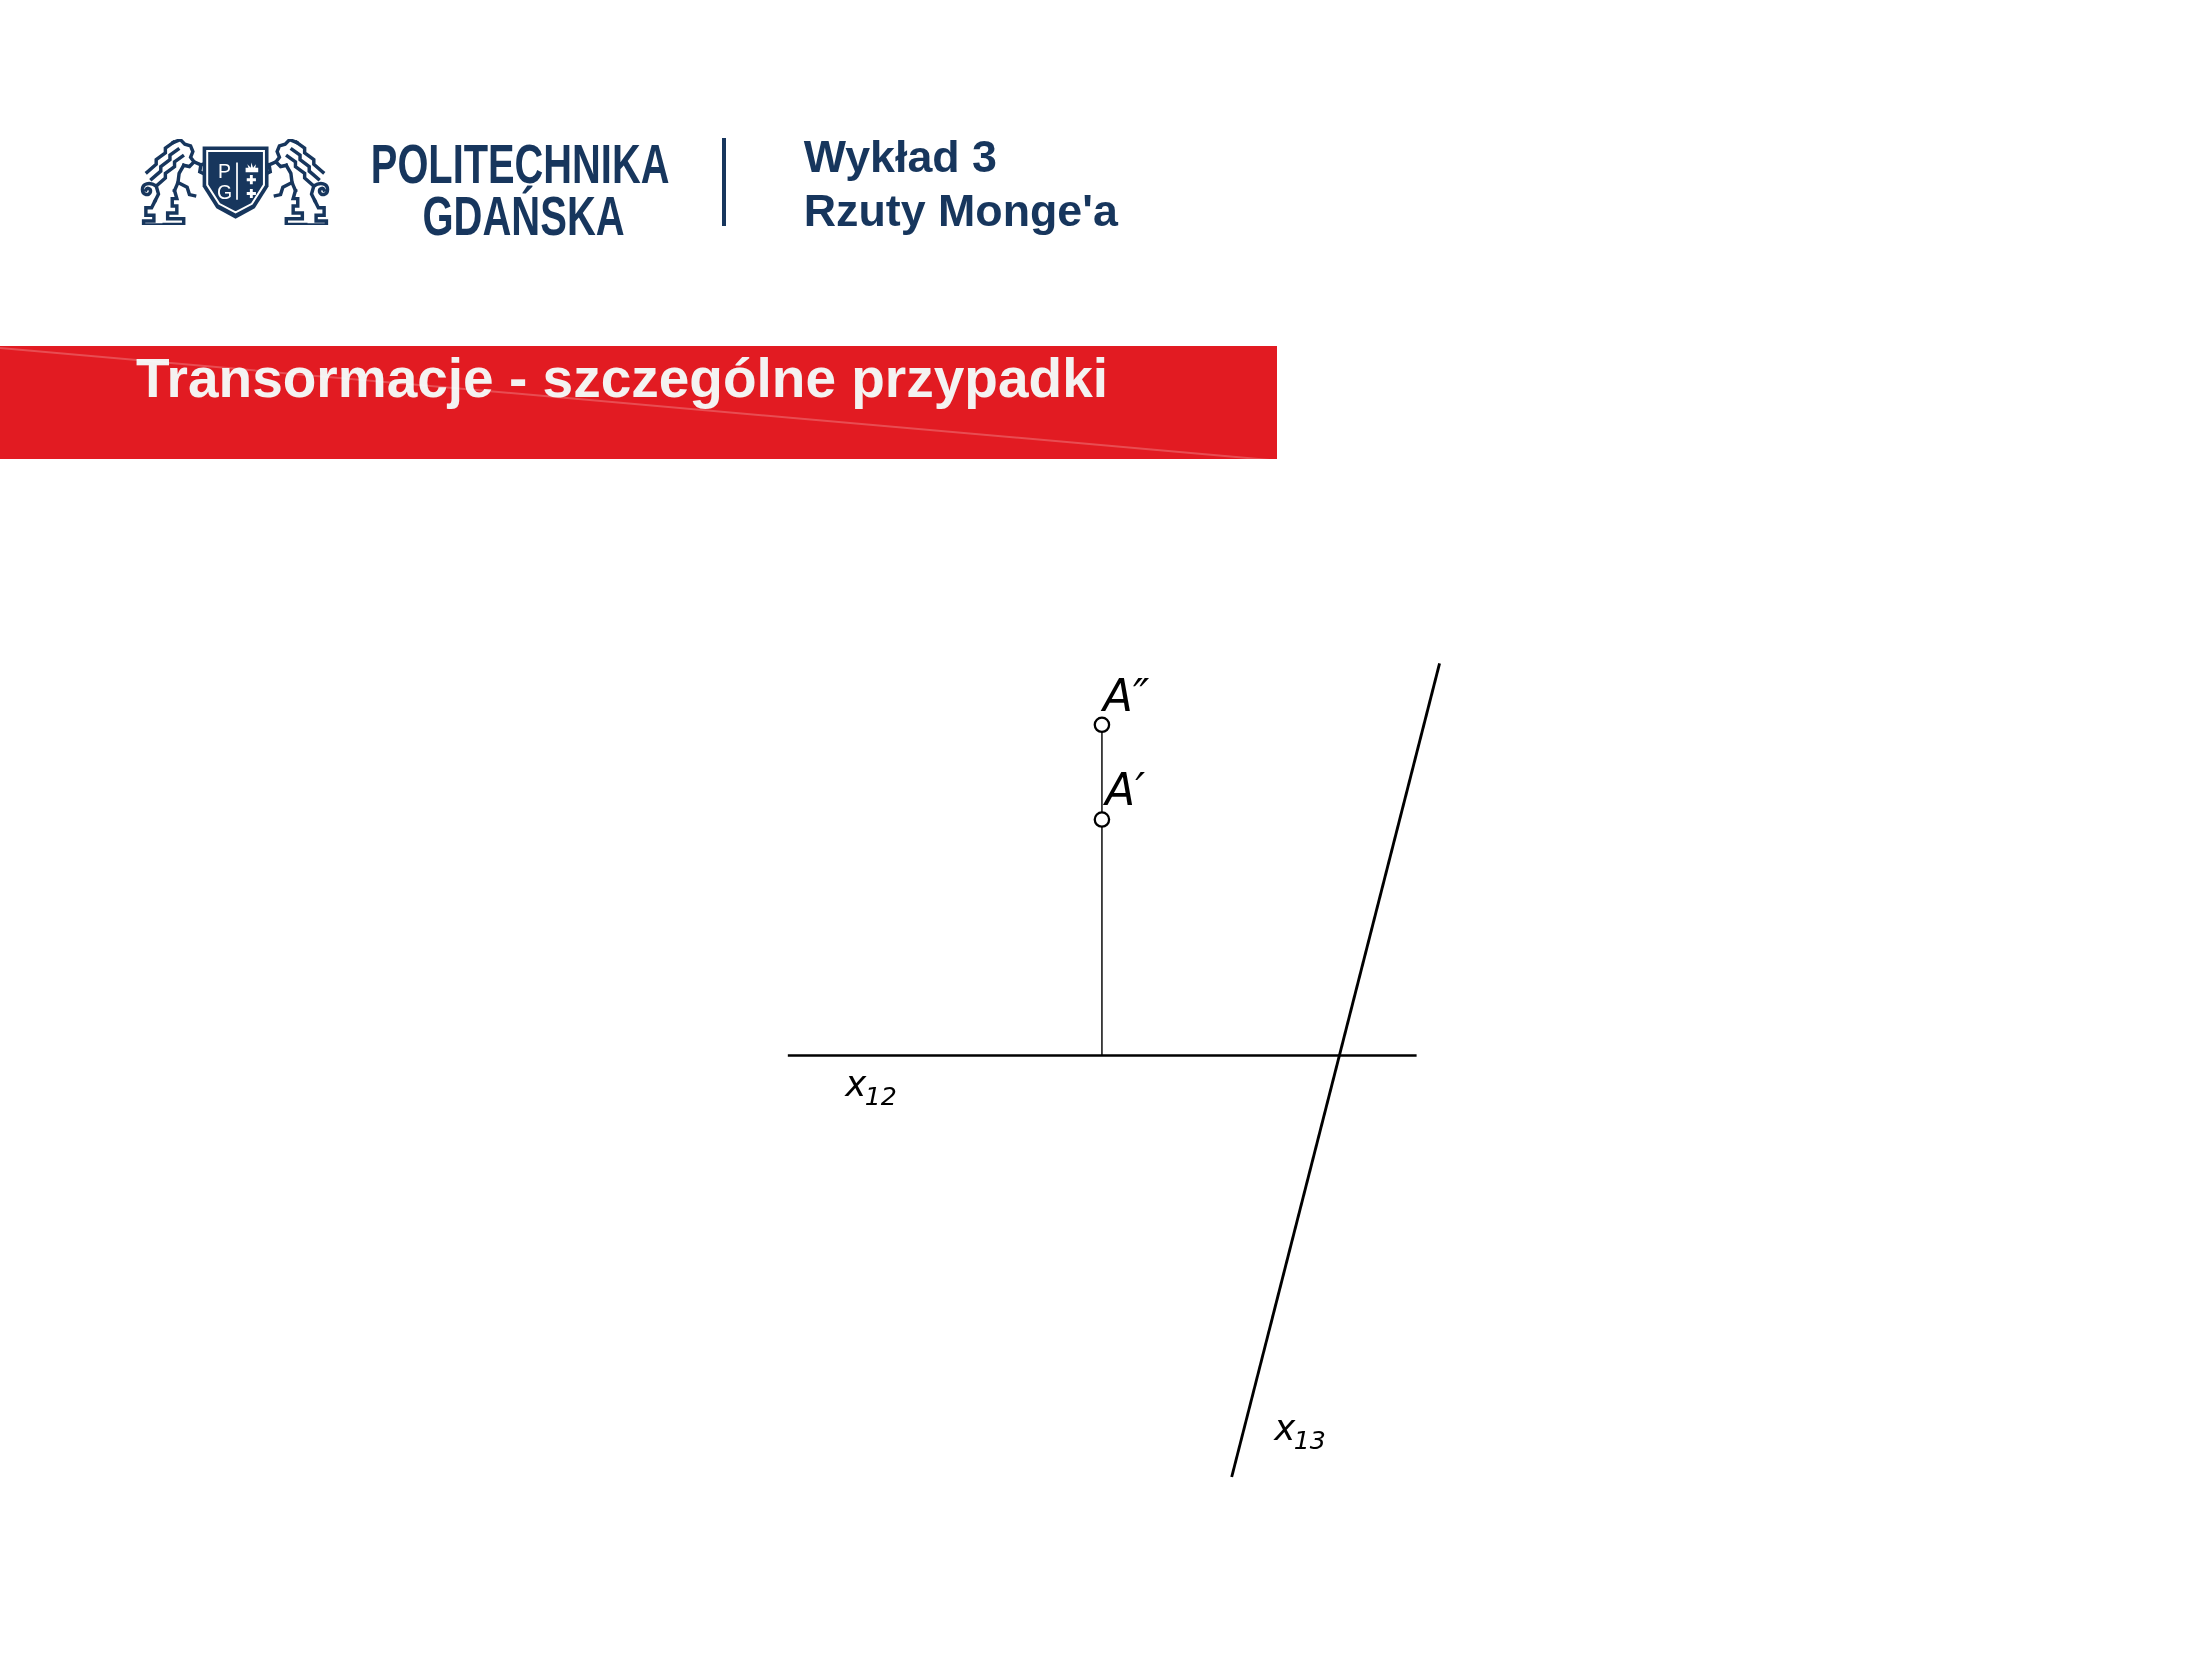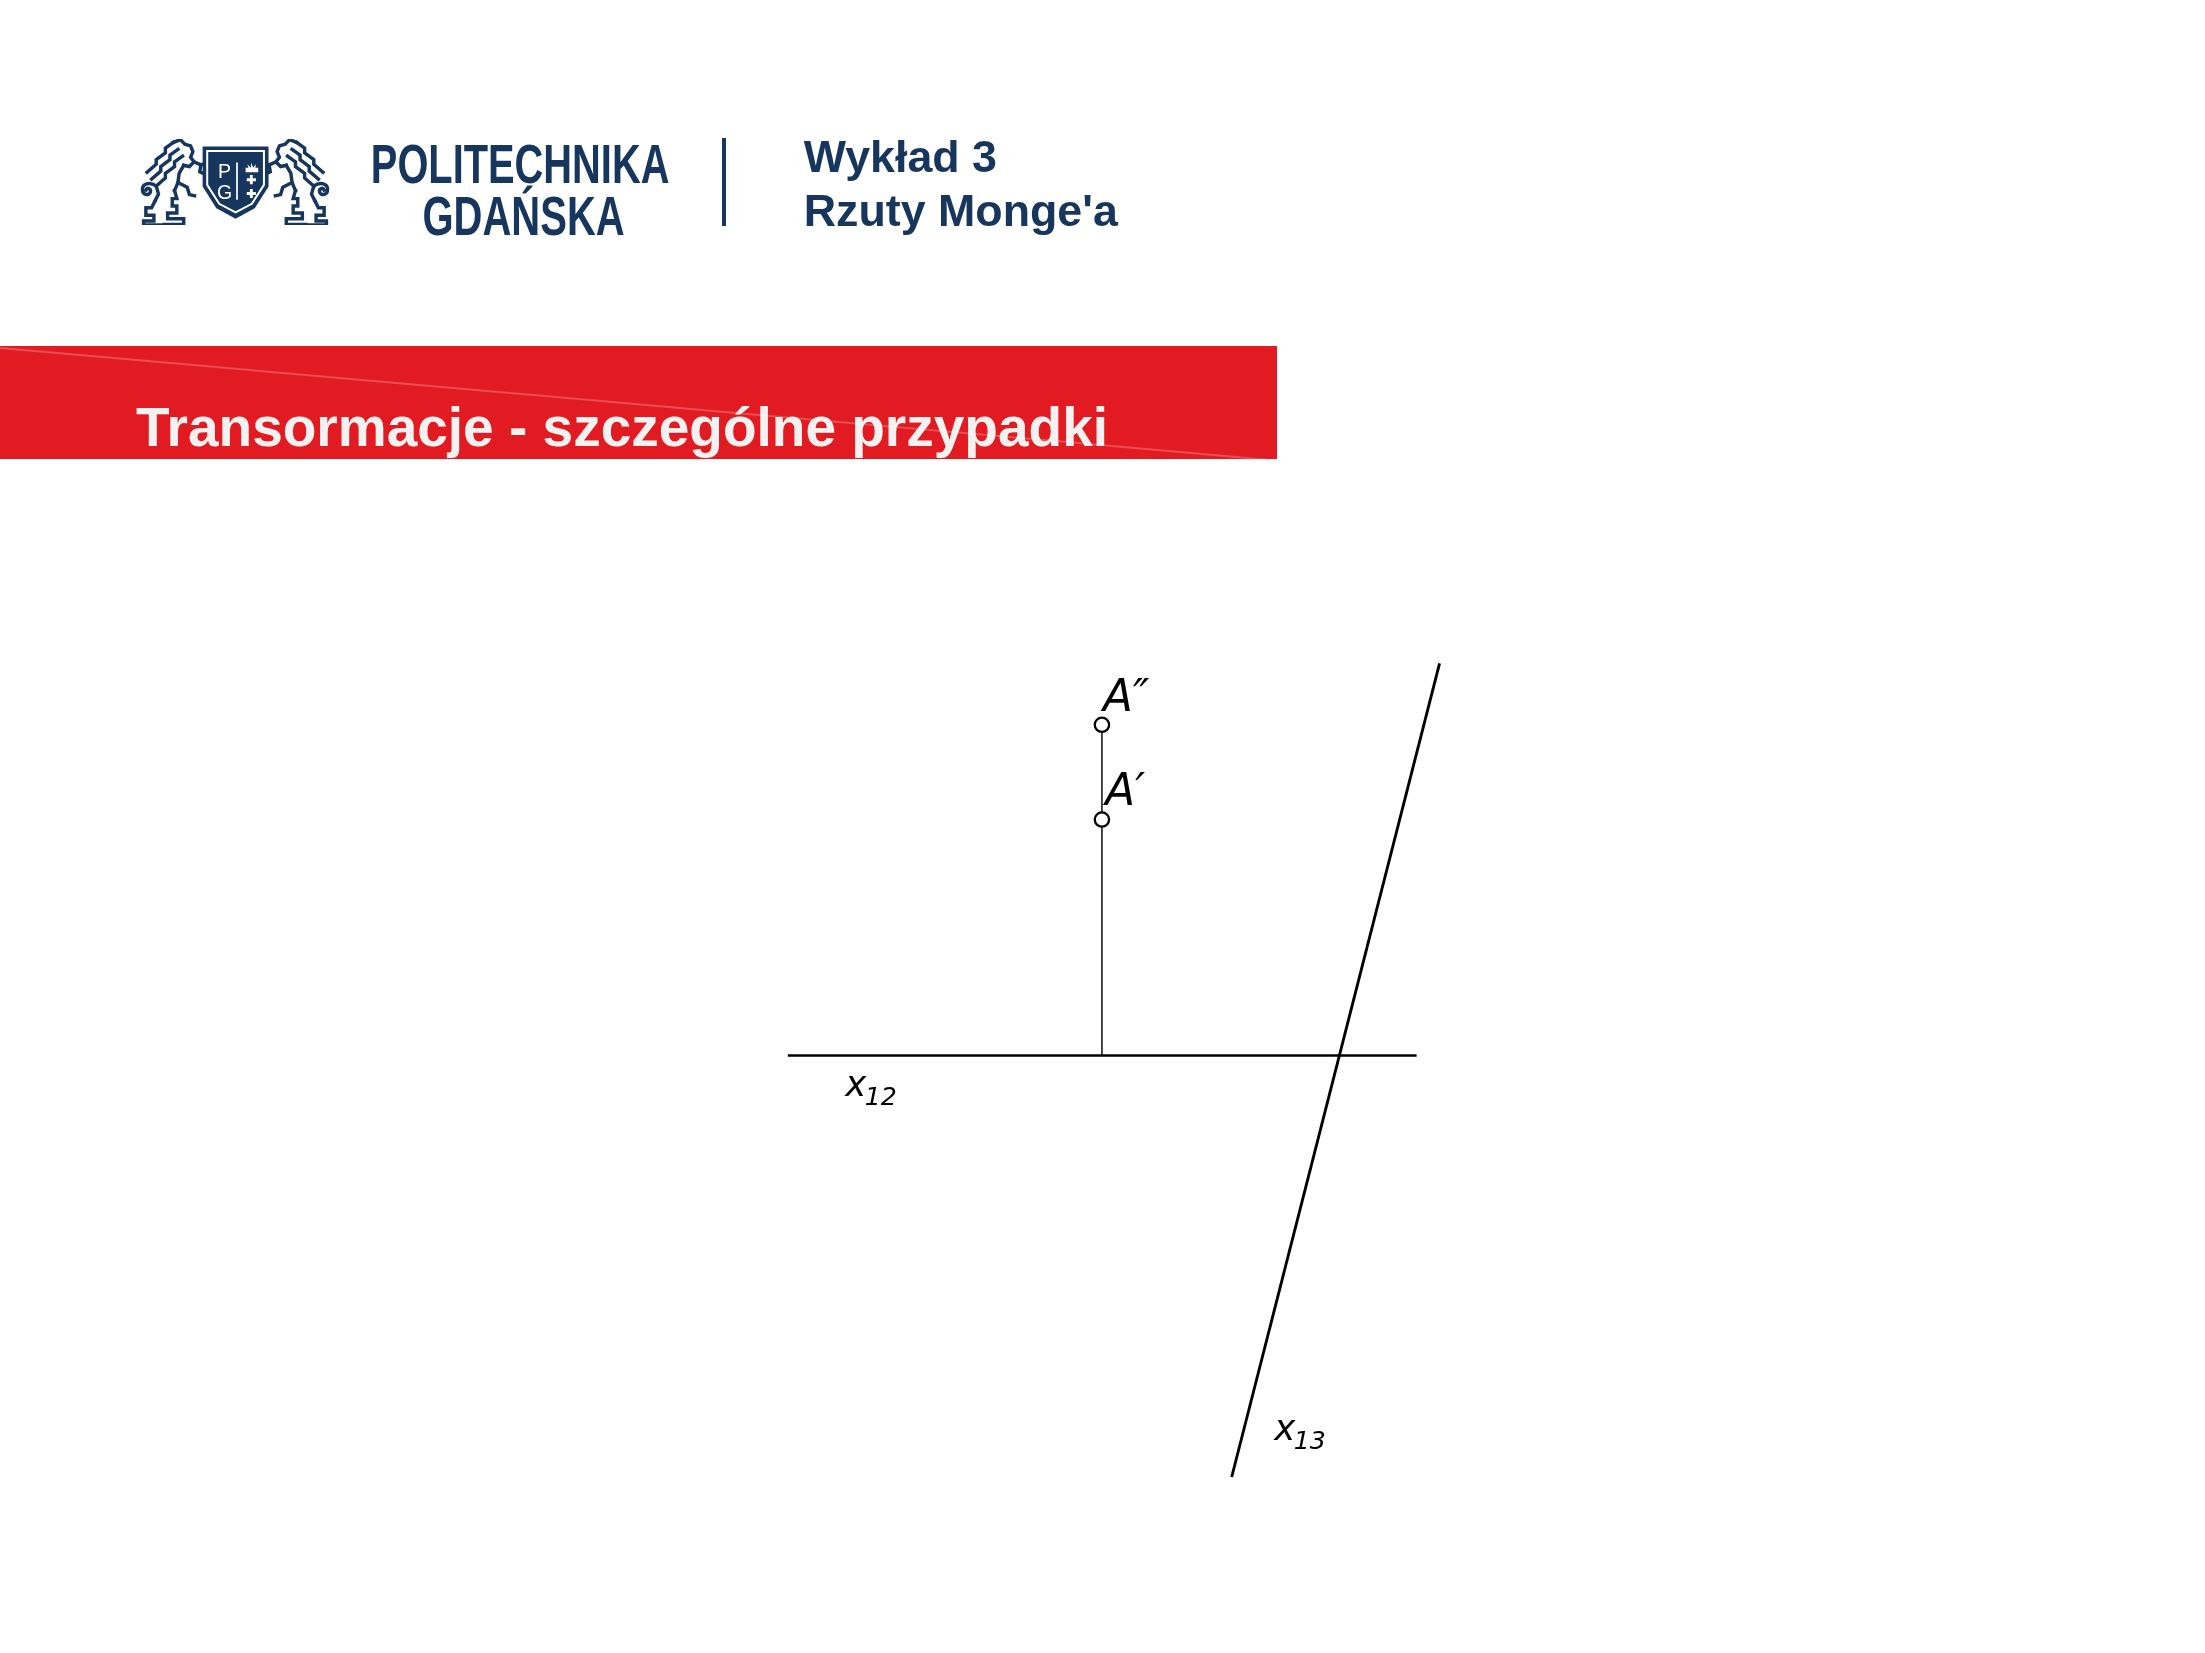--- a/index.html
+++ b/index.html
@@ -28,21 +28,21 @@
     font-family:"Liberation Sans",sans-serif;
     font-weight:bold;
     fill:var(--navy);
     font-size:78px;
   }
 
   
   #banner{
     left:0;top:346px;width:1277px;height:113px;
     background:var(--red);
-    display:flex;align-items:flex-end;
+    display:flex;align-items:flex-start;
     overflow:hidden;
   }
   #banner-title{
     margin-left:136px;
     font-size:55px;
     font-weight:bold;
     color:var(--banner_text);
     white-space:nowrap;
   }
   #banner-streak{

